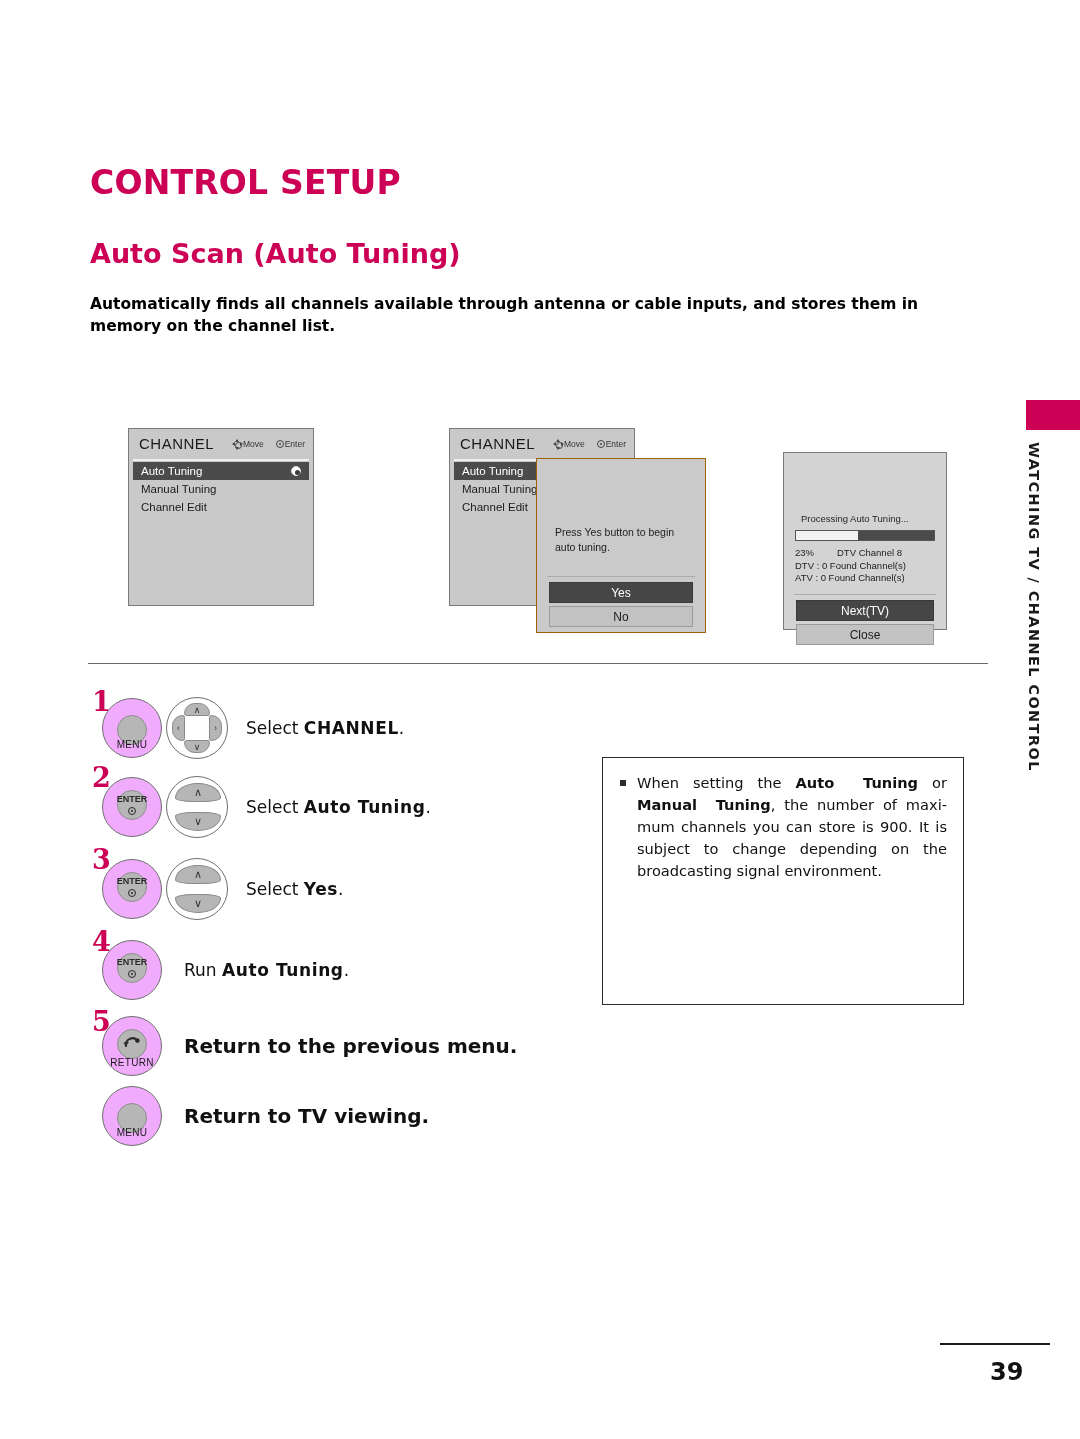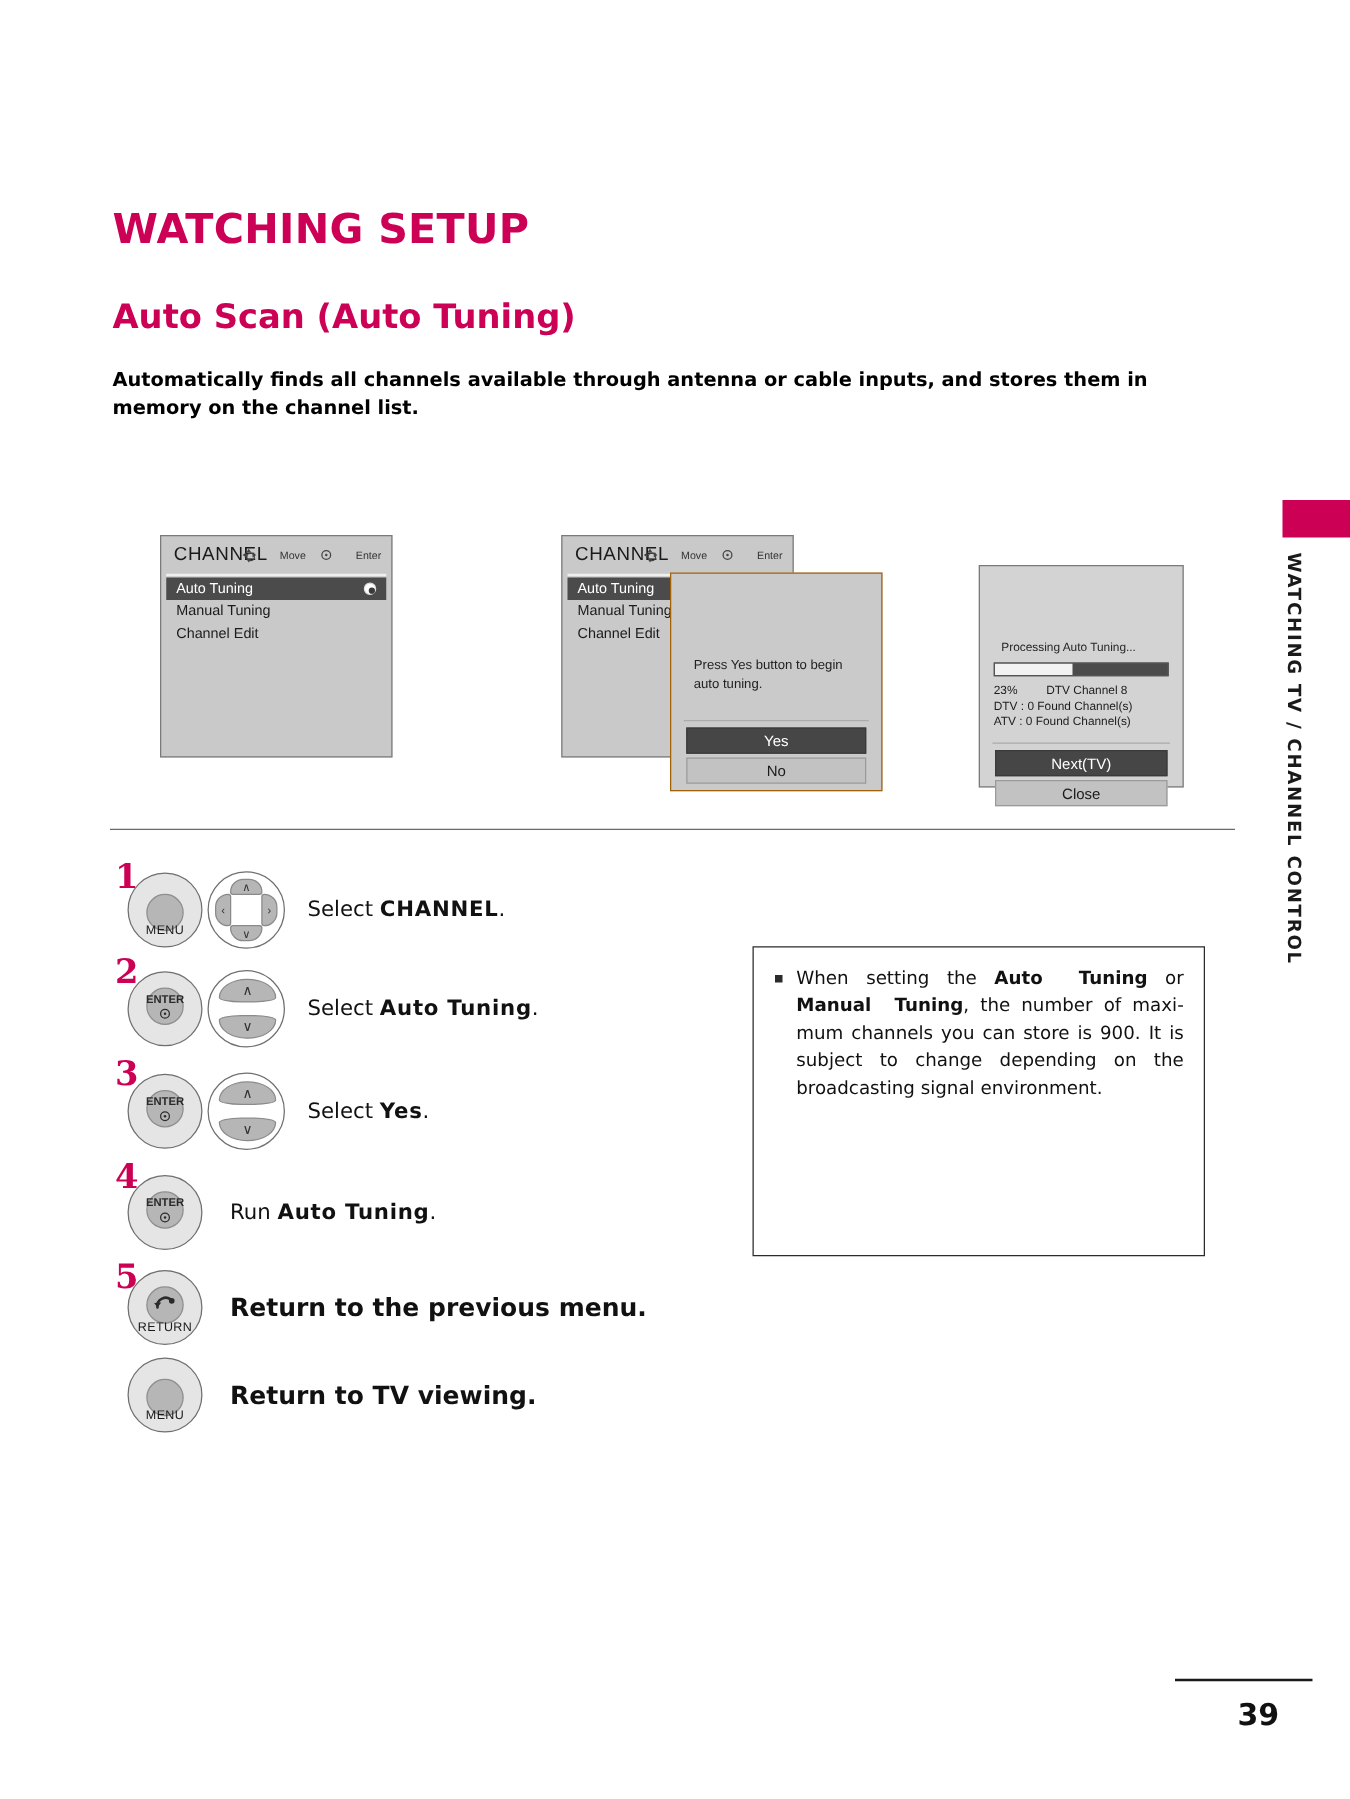--- a/index.html
+++ b/index.html
@@ -33,21 +33,21 @@
   .osd-title {
     position: absolute; left: 10px; top: 6px;
     font-size: 15px; color: #1a1a1a; letter-spacing: .5px;
     font-family: "Liberation Sans", sans-serif;
   }
   .osd-hints {
     position: absolute; right: 8px; top: 10px;
     display: flex; align-items: center; gap: 12px;
     font-size: 8.5px; color: #333;
   }
-  .hint { display: flex; align-items: center; gap: 20px; }
+  .hint { display: flex; align-items: center; gap: 1px; }
   .icon-move {
     width: 9px; height: 9px; position: relative; display: inline-block;
   }
   .icon-move::before {
     content: ""; position: absolute; left: 2px; top: 2px;
     width: 5px; height: 5px; border-radius: 50%;
     border: 1px solid #444;
   }
   .icon-move .arm {
     position: absolute; width: 0; height: 0;
@@ -128,21 +128,21 @@
   .step { position: relative; display: flex; align-items: center; }
   .step-num {
     position: absolute; left: 4px; top: -2px;
     font-size: 27px; color: #cc0055; font-weight: 600;
     font-family: "DejaVu Serif", serif; line-height: 1;
   }
   .keys { display: flex; align-items: center; }
   .key {
     width: 60px; height: 60px; border-radius: 50%;
     border: 1.6px solid #6f6f6f; position: relative;
-    background: #e5e5e5;
+    background: #f0abfc;
   }
   .key .cap {
     position: absolute; left: 50%; transform: translateX(-50%);
     bottom: 7px; font-size: 10px; color: #1a1a1a; letter-spacing: .3px;
     font-family: "Liberation Sans", sans-serif;
   }
   .key .disc {
     position: absolute; left: 50%; top: 16px; transform: translateX(-50%);
     width: 30px; height: 30px; border-radius: 50%;
     background: #b6b6b6; border: 1px solid #8e8e8e;
@@ -233,21 +233,21 @@
     position: absolute; left: 990px; top: 1358px;
     font-size: 24px; font-weight: bold; color: #111;
     font-family: "DejaVu Sans", sans-serif;
   }
 </style>
 </head>
 <body>
 
 <div class="page">
 
-  <div class="h1">WATCHING SETUP</div>
+  <div class="h1">CONTROL SETUP</div>
   <div class="h2">Auto Scan (Auto Tuning)</div>
   <div class="intro">Automatically finds all channels available through antenna or cable inputs, and stores them in memory on the channel list.</div>
 
   <div class="osd" style="left:128px; top:428px; width:186px; height:178px;">
     <div class="osd-title">CHANNEL</div>
     <div class="osd-hints">
       <span class="hint">
         <span class="icon-move">
           <i class="arm up"></i>
             <i class="arm dn"></i>

